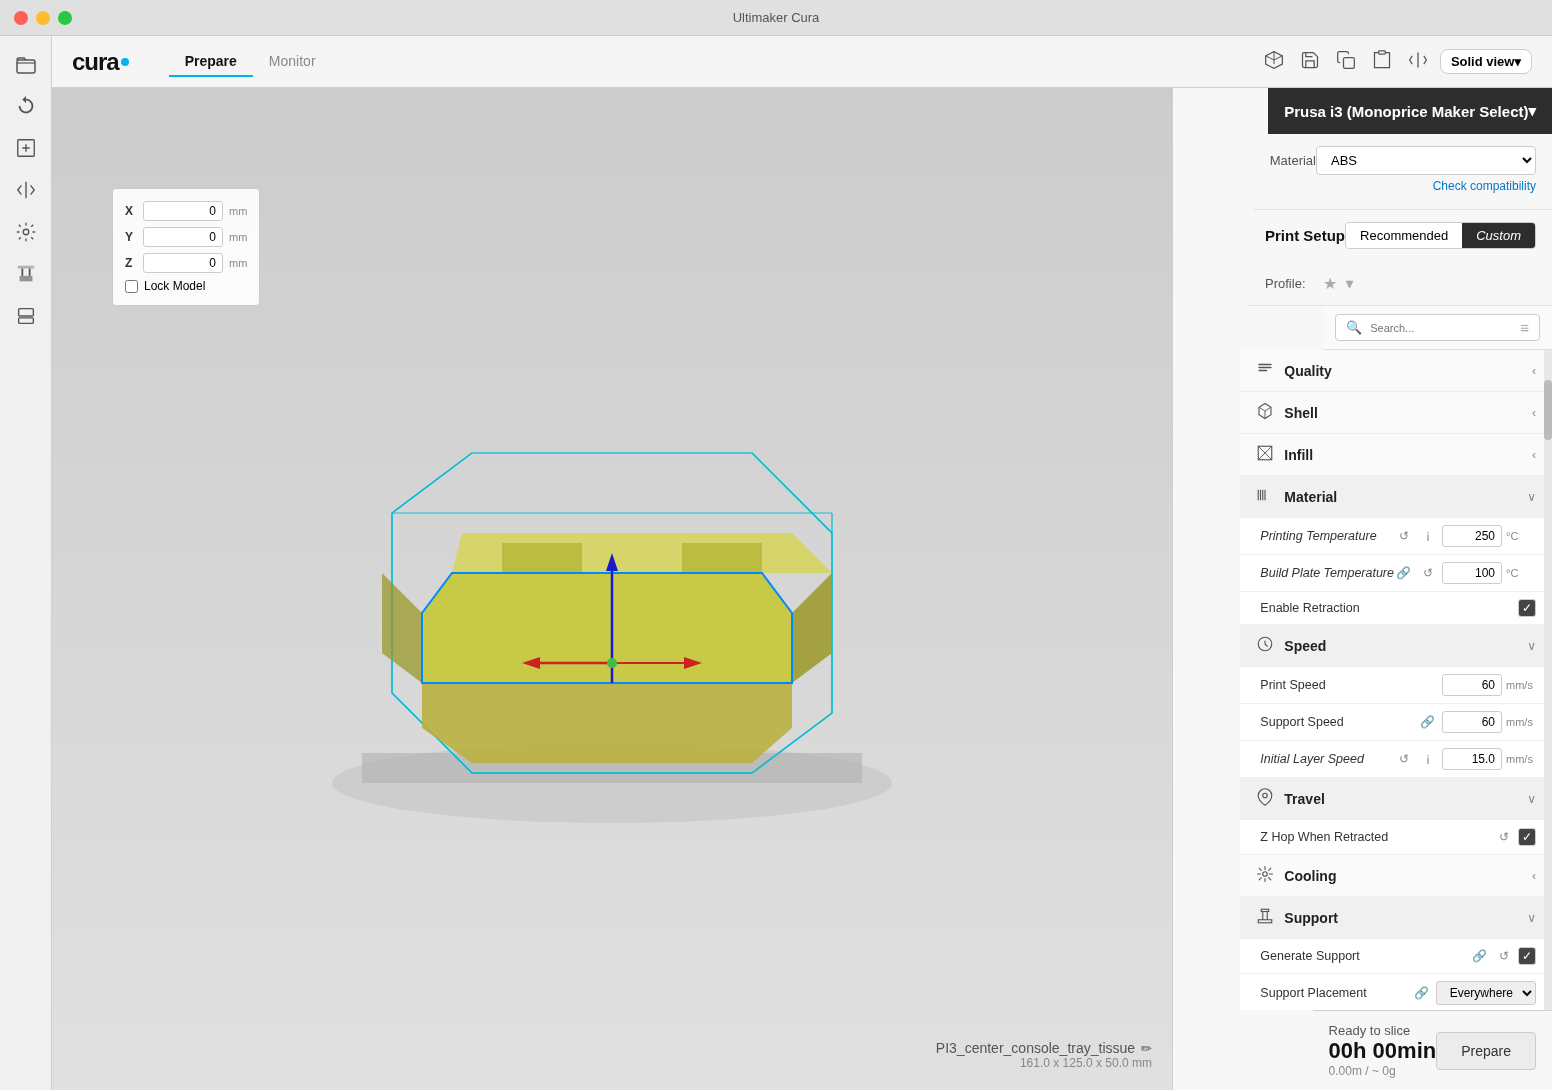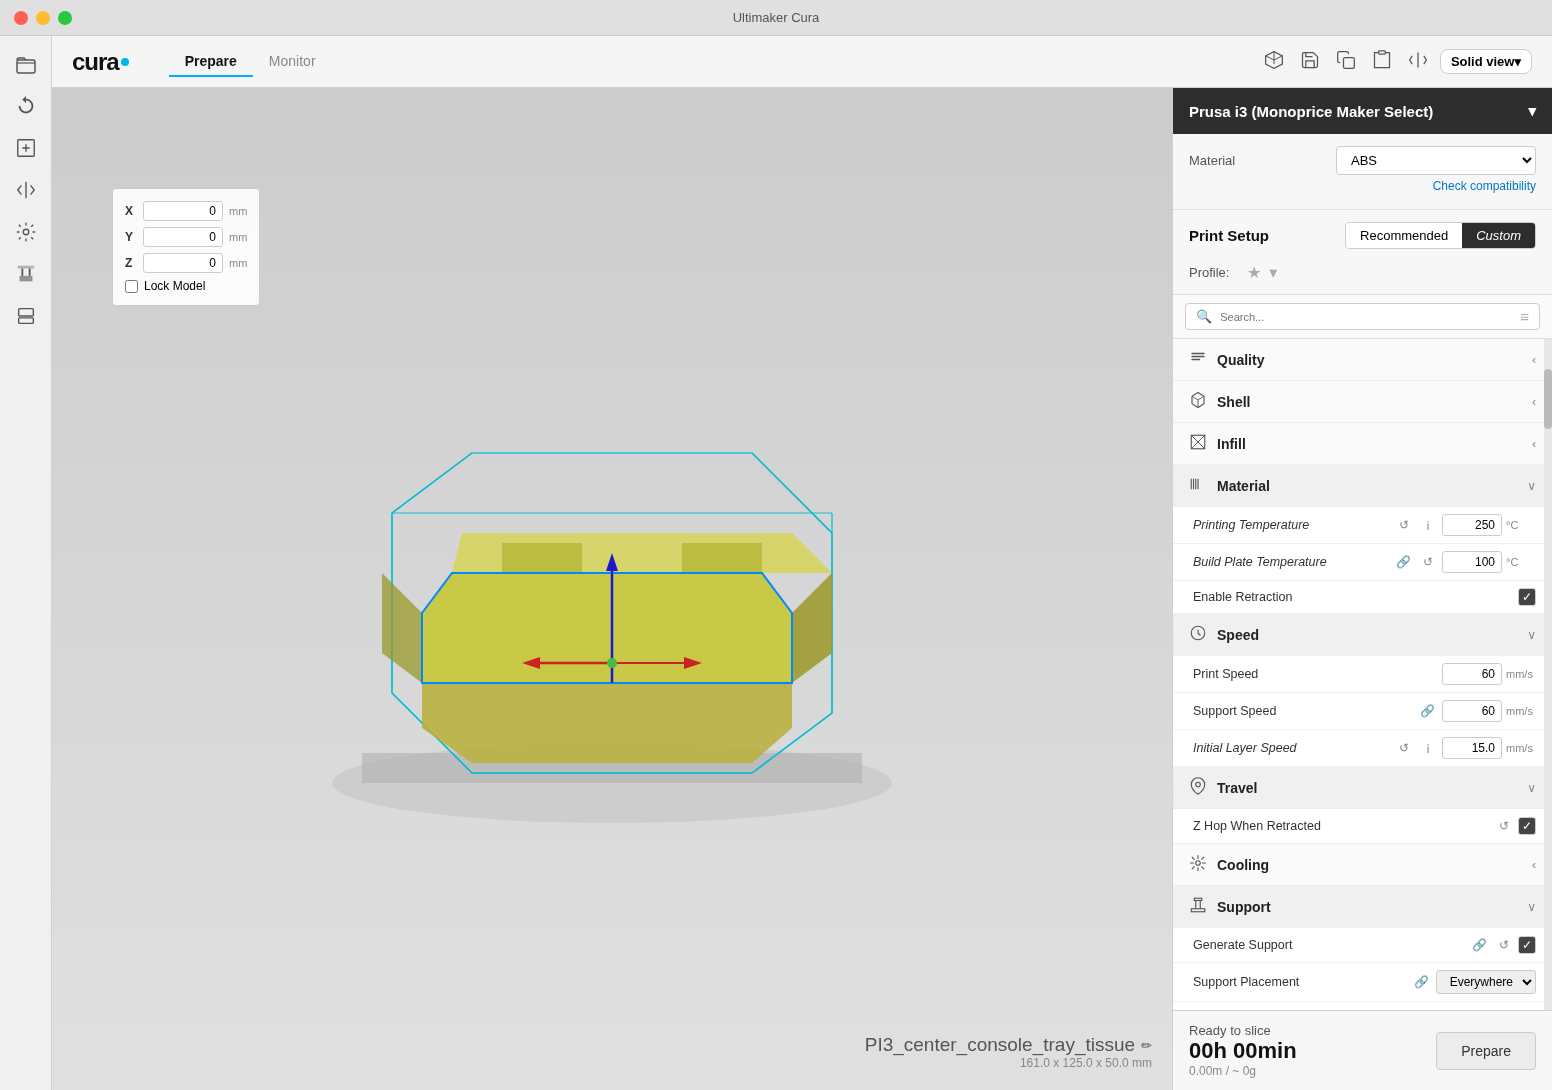--- a/index.html
+++ b/index.html
@@ -205,20 +205,21 @@
       color: #555;
     }
     
     .right-panel {
       width: 380px;
       background: #f7f7f7;
       border-left: 1px solid #d0d0d0;
       display: flex;
       flex-direction: column;
       overflow: hidden;
+      align-items: flex-end;
     }
     .right-panel-header {
       background: #2d2d2d;
       color: white;
       padding: 14px 16px;
       font-size: 15px;
       font-weight: 600;
       display: flex;
       align-items: center;
       justify-content: space-between;
@@ -230,40 +231,40 @@
     .material-row {
       display: flex;
       align-items: center;
       justify-content: space-between;
     }
     .material-label {
       font-size: 13px;
       color: #555;
     }
     .material-select {
-      width: 200px;
+      width: 220px;
       padding: 5px 10px;
       border: 1px solid #ccc;
       border-radius: 4px;
       font-size: 13px;
       background: white;
       cursor: pointer;
     }
     .check-compat {
       text-align: right;
       font-size: 12px;
       color: #0077cc;
       cursor: pointer;
       padding: 4px 0;
     }
     .print-setup-row {
       display: flex;
       align-items: center;
       justify-content: space-between;
-      margin-bottom: 14px;
+      margin-bottom: 25px;
     }
     .print-setup-label {
       font-size: 15px;
       font-weight: 700;
       color: #111;
     }
     .tab-group {
       display: flex;
       border: 1px solid #ccc;
       border-radius: 4px;
@@ -637,21 +638,21 @@
           <polygon points="220,290 238,284 238,296" fill="#cc2222"></polygon>
 
           <line x1="310" y1="290" x2="390" y2="290" stroke="#cc2222" stroke-width="2"></line>
           <polygon points="400,290 382,284 382,296" fill="#cc2222"></polygon>
 
           <circle cx="310" cy="290" r="5" fill="#44bb44"></circle>
         </svg>
 
         <div class="file-info">
           <div style="display:flex;align-items:center;justify-content:flex-end;gap:6px;">
-            <span style="font-size:19px;color:#555;">PI3_center_console_tray_tissue</span>
+            <span style="font-size:14px;color:#555;">PI3_center_console_tray_tissue</span>
             <span style="cursor:pointer;color:#555;font-size:13px;">✏</span>
           </div>
           <div style="font-size:12px;color:#888;">161.0 x 125.0 x 50.0 mm</div>
         </div>
       </div>
 
       <div class="right-panel">
 
         <div class="right-panel-header">
           <span>Prusa i3 (Monoprice Maker Select)</span>

